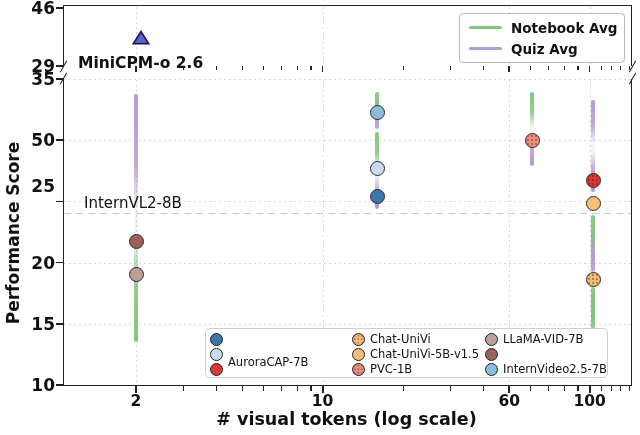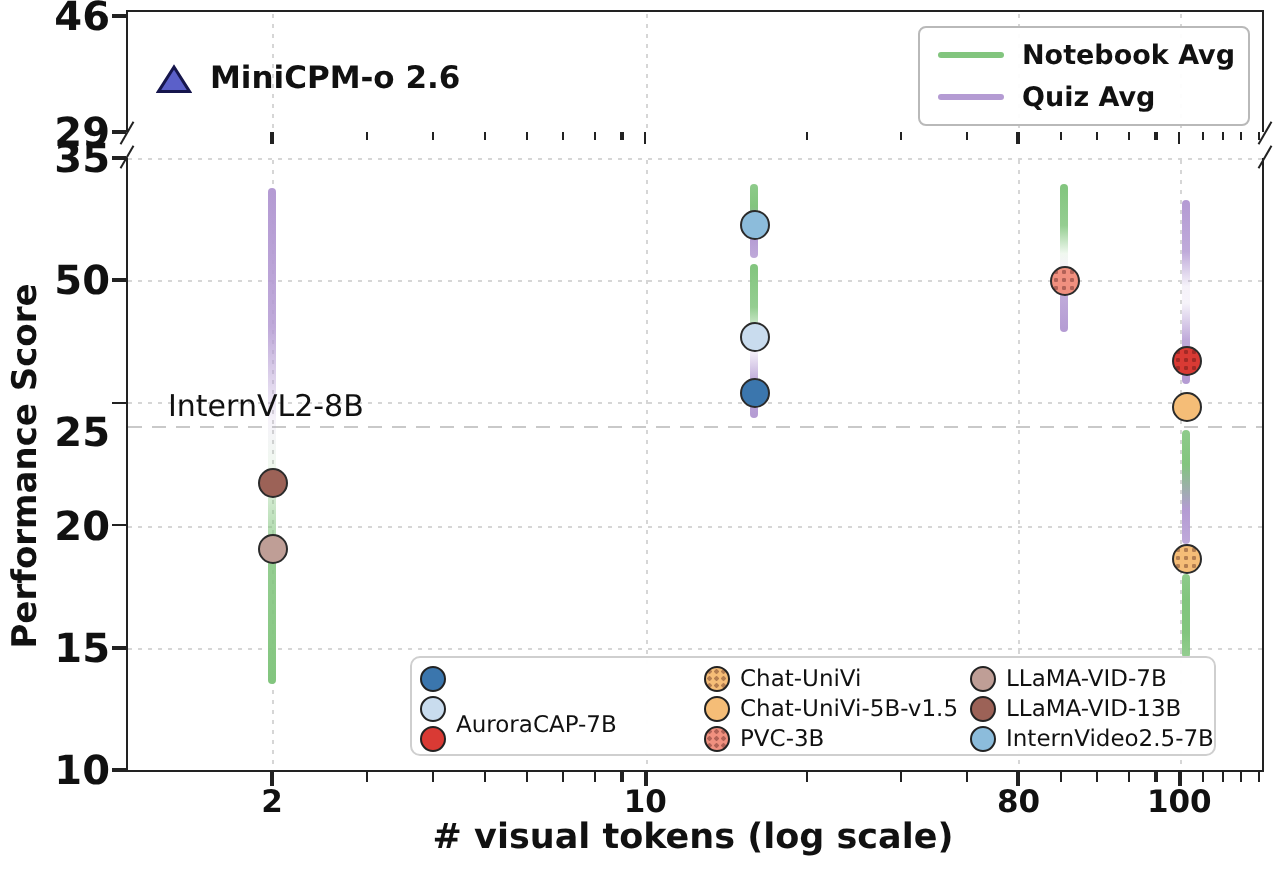--- a/index.html
+++ b/index.html
@@ -5,27 +5,27 @@
   html,body{margin:0;padding:0;background:#fff;}
   .fig{
     position:relative;width:640px;height:435px;background:#ffffff;
     font-family:"DejaVu Sans","Liberation Sans",sans-serif;color:#111;
     overflow:hidden;
   }
   .abs{position:absolute;}
   .panel{position:absolute;border:1.8px solid #222;background:transparent;pointer-events:none;}
   .panel-top{left:63px;top:5px;width:567px;height:60px;border-bottom:none;}
   .panel-main{left:63px;top:79px;width:567px;height:306px;border-top:none;}
-  .ytick-label{position:absolute;left:0;width:55px;text-align:right;font-size:20px;font-weight:700;line-height:18px;}
+  .ytick-label{position:absolute;left:0;width:55px;text-align:right;font-size:17px;font-weight:700;line-height:18px;}
   .xtick-label{position:absolute;width:56px;text-align:center;top:392px;font-size:15.5px;font-weight:700;}
   .ylabel{position:absolute;left:-117px;top:222px;width:262px;height:22px;text-align:center;
           transform:rotate(-90deg);font-size:17px;font-weight:700;}
   .xlabel{position:absolute;left:63px;top:409px;width:567px;text-align:center;font-size:17.5px;font-weight:700;}
   .ref-label{position:absolute;left:84px;top:194px;width:140px;font-size:15px;font-weight:400;}
-  .annot{position:absolute;left:78px;top:30px;display:flex;align-items:center;gap:9px;}
+  .annot{position:absolute;left:78px;top:30px;display:flex;align-items:center;gap:9px;flex-direction:column;}
   .annot-text{font-size:15.5px;font-weight:700;}
   .legend-avg{position:absolute;left:459px;top:13px;width:166px;height:50px;box-sizing:border-box;
       border:1.3px solid #b9b9b9;border-radius:4px;background:rgba(255,255,255,.95);
       display:flex;flex-direction:column;justify-content:center;gap:5px;padding:4px 9px;}
   .legend-avg-row{display:flex;align-items:center;gap:9px;}
   .legend-avg-swatch{width:33px;height:3.6px;border-radius:2px;flex:0 0 auto;}
   .legend-avg-label{font-size:13.5px;font-weight:700;white-space:nowrap;}
   .legend-models{position:absolute;left:205px;top:328px;width:403px;height:50px;box-sizing:border-box;
       border:1.2px solid #cfcfcf;border-radius:5px;background:rgba(255,255,255,.96);}
   .lm-marker{position:absolute;width:13px;height:13px;border-radius:50%;border:1.5px solid #222;box-sizing:border-box;}
@@ -143,29 +143,29 @@
       <div class="slash" style="left: 56.5px; top: 78px;"></div>
       <div class="slash" style="left: 625.5px; top: 66px;"></div>
       <div class="slash" style="left: 625.5px; top: 78px;"></div>
     </div>
 
   <div class="ylabel">Performance Score</div>
   <div class="xlabel"># visual tokens (log scale)</div>
   <div id="layer-ticklabels" class="abs">
       <div class="ytick-label" style="top: 70px;">35</div>
       <div class="ytick-label" style="top: 131.2px;">50</div>
-      <div class="ytick-label" style="top: 207px;">25</div>
+      <div class="ytick-label" style="top: 177px;">25</div>
       <div class="ytick-label" style="top: 253.6px;">20</div>
       <div class="ytick-label" style="top: 314.8px;">15</div>
       <div class="ytick-label" style="top: 376px;">10</div>
       <div class="ytick-label" style="top: -1px;">46</div>
       <div class="ytick-label" style="top: 57px;">29</div>
       <div class="xtick-label" style="left: 108px;">2</div>
       <div class="xtick-label" style="left: 294.625px;">10</div>
-      <div class="xtick-label" style="left: 481.25px;">80</div>
+      <div class="xtick-label" style="left: 481.25px;">60</div>
       <div class="xtick-label" style="left: 561.625px;">100</div>
     </div>
 
   <div class="ref-label">InternVL2-8B</div>
 
   <div class="annot">
     <svg width="18" height="15" viewBox="0 0 18 15">
       <polygon id="annot-triangle" points="9,1.5 16.8,13.8 1.2,13.8" stroke-width="1.5" fill="#5b60c9" stroke="#16164d"></polygon>
     </svg>
     <span class="annot-text">MiniCPM-o 2.6</span>
@@ -185,22 +185,21 @@
   <div class="legend-models" id="legend-models">
       <div class="lm-marker" style="left: 3.5px; top: 3.5px; background: rgb(59, 118, 173);"></div>
       <div class="lm-marker" style="left: 3.5px; top: 18.5px; background: rgb(201, 220, 238);"></div>
       <div class="lm-marker" style="left: 3.5px; top: 33.5px; background: rgb(217, 58, 52);"></div>
       <div class="lm-label" style="left: 22px; top: 27px;">AuroraCAP-7B</div>
       <div class="lm-marker" style="left: 145.5px; top: 3.5px; background: radial-gradient(rgba(60, 10, 10, 0.35) 1px, transparent 1.2px) 0% 0% / 3.5px 3.5px rgb(245, 189, 119);"></div>
       <div class="lm-label" style="left: 164px; top: 3.5px;">Chat-UniVi</div>
       <div class="lm-marker" style="left: 145.5px; top: 18.5px; background: rgb(245, 189, 119);"></div>
       <div class="lm-label" style="left: 164px; top: 18.5px;">Chat-UniVi-5B-v1.5</div>
       <div class="lm-marker" style="left: 145.5px; top: 33.5px; background: radial-gradient(rgba(60, 10, 10, 0.35) 1px, transparent 1.2px) 0% 0% / 3.5px 3.5px rgb(240, 144, 127);"></div>
-      <div class="lm-label" style="left: 164px; top: 33.5px;">PVC-3B</div>
+      <div class="lm-label" style="left: 164px; top: 33.5px;">PVC-1B</div>
       <div class="lm-marker" style="left: 278.5px; top: 3.5px; background: rgb(191, 158, 150);"></div>
       <div class="lm-label" style="left: 297px; top: 3.5px;">LLaMA-VID-7B</div>
       <div class="lm-marker" style="left: 278.5px; top: 18.5px; background: rgb(156, 98, 87);"></div>
-      <div class="lm-label" style="left: 297px; top: 18.5px;">LLaMA-VID-13B</div>
       <div class="lm-marker" style="left: 278.5px; top: 33.5px; background: rgb(140, 188, 219);"></div>
       <div class="lm-label" style="left: 297px; top: 33.5px;">InternVideo2.5-7B</div>
     </div>
 
 </div>
 
 </body></html>

